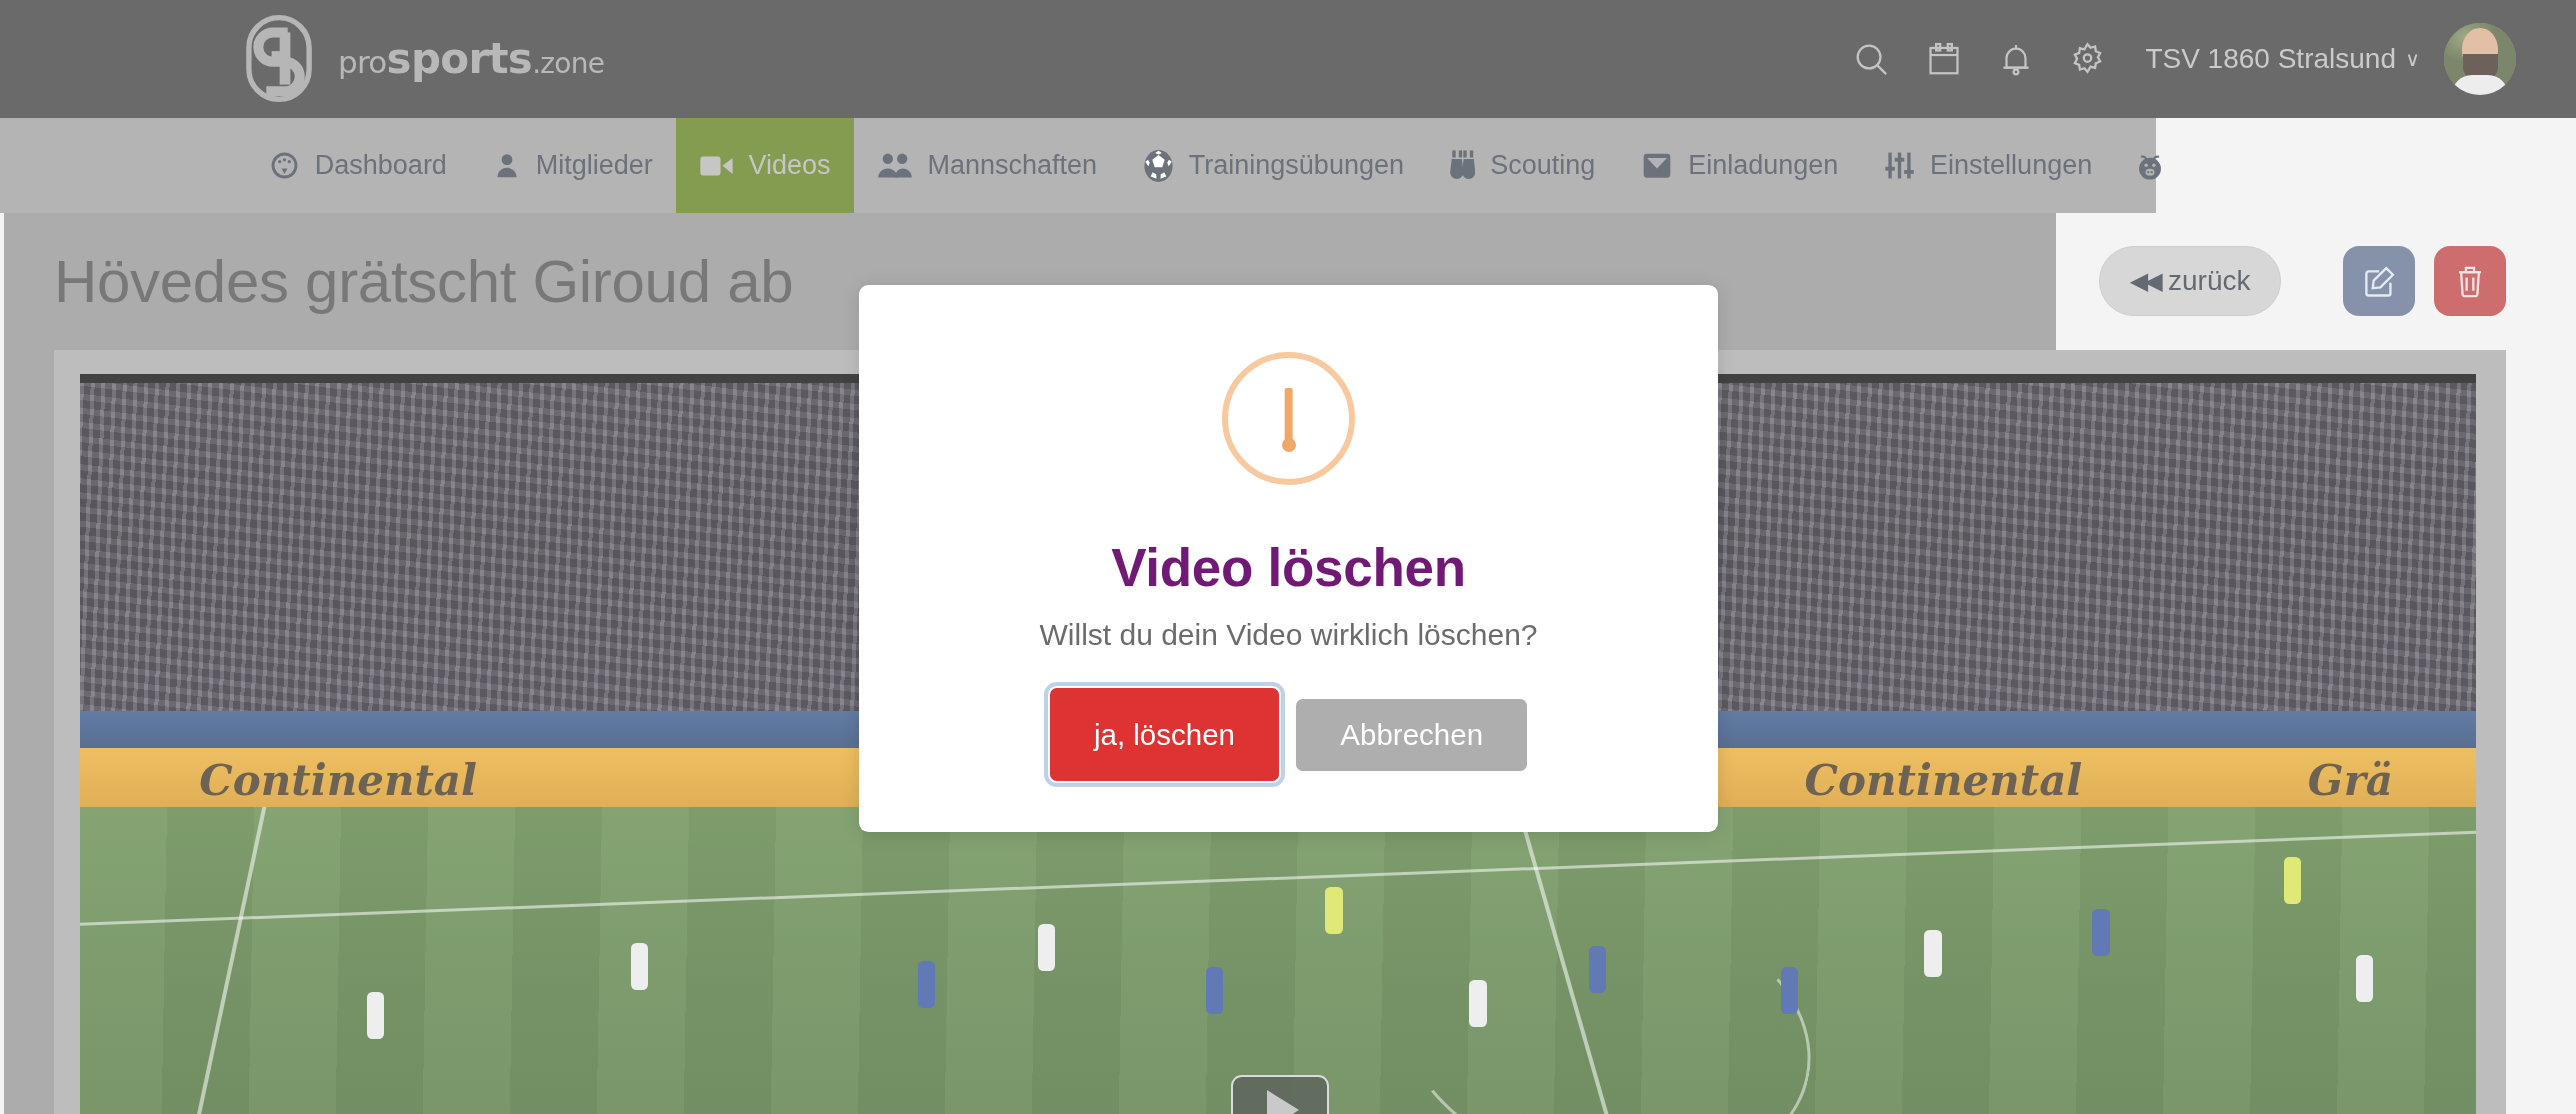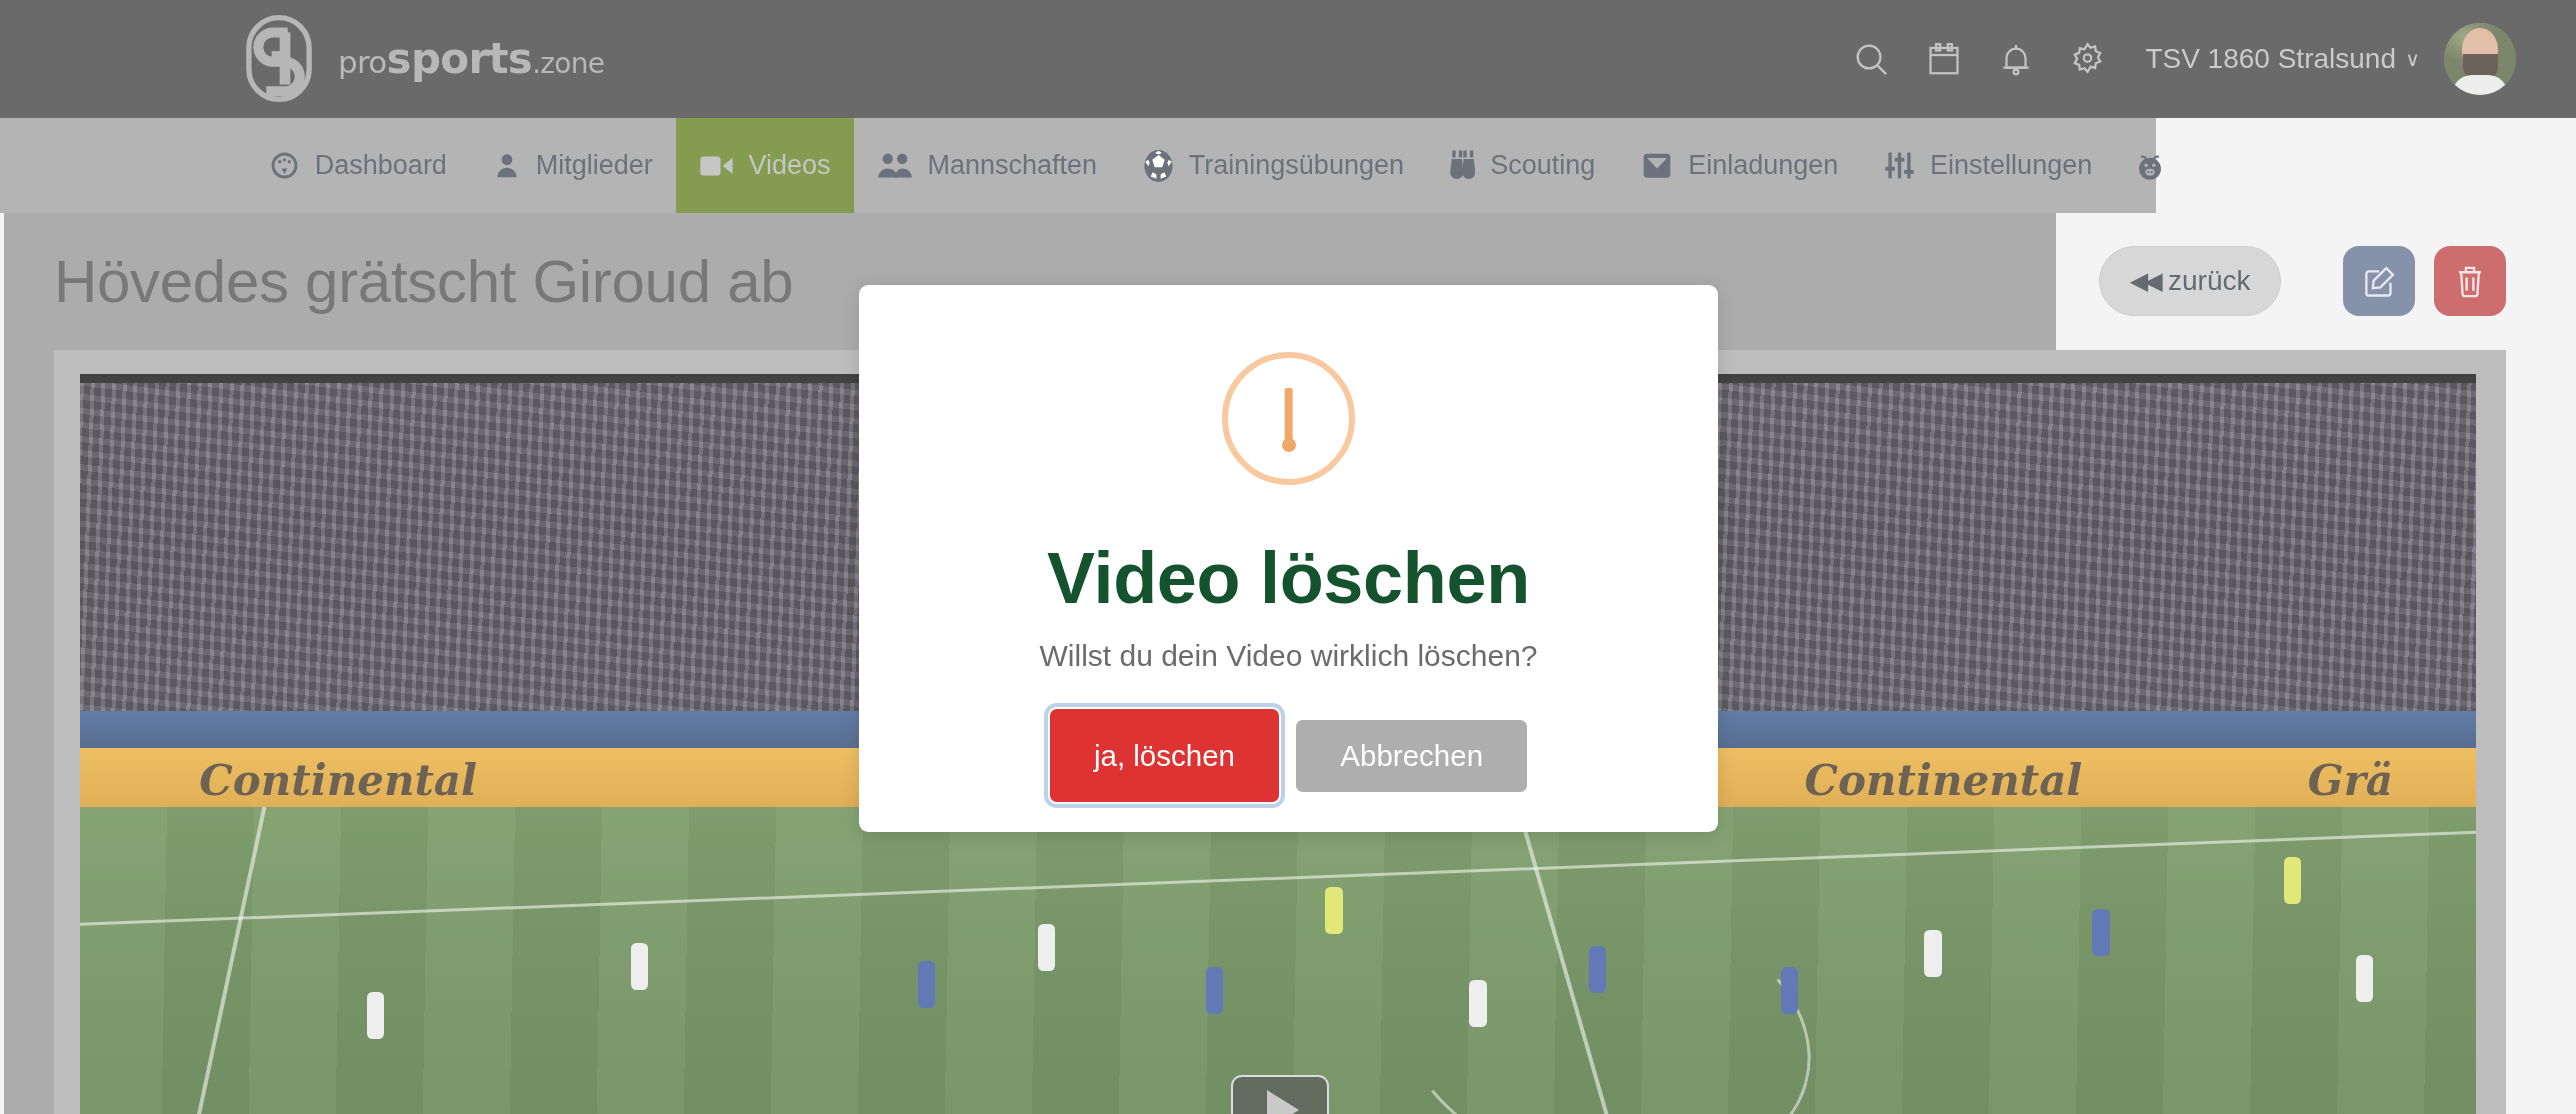--- a/index.html
+++ b/index.html
@@ -249,21 +249,21 @@
   .warn-bar {
     position: absolute; top: 29.5px; left: 50%; transform: translateX(-50%);
     width: 8.7px; height: 56px; border-radius: 2px; background: #f0a868;
   }
   .warn-dot {
     position: absolute; bottom: 27px; left: 50%; transform: translateX(-50%);
     width: 14px; height: 14px; border-radius: 50%; background: #f0a868;
   }
   .modal-title {
     margin-top: 52px;
-    font-size: 72px; font-weight: 700; color: #14532d;
+    font-size: 53px; font-weight: 700; color: #701a75;
     letter-spacing: -0.3px;
   }
   .modal-text {
     margin-top: 20px;
     font-size: 30px; color: #6b6b6b;
   }
   .modal-actions {
     margin-top: 36px;
     display: flex; align-items: center; gap: 17.4px;
   }

